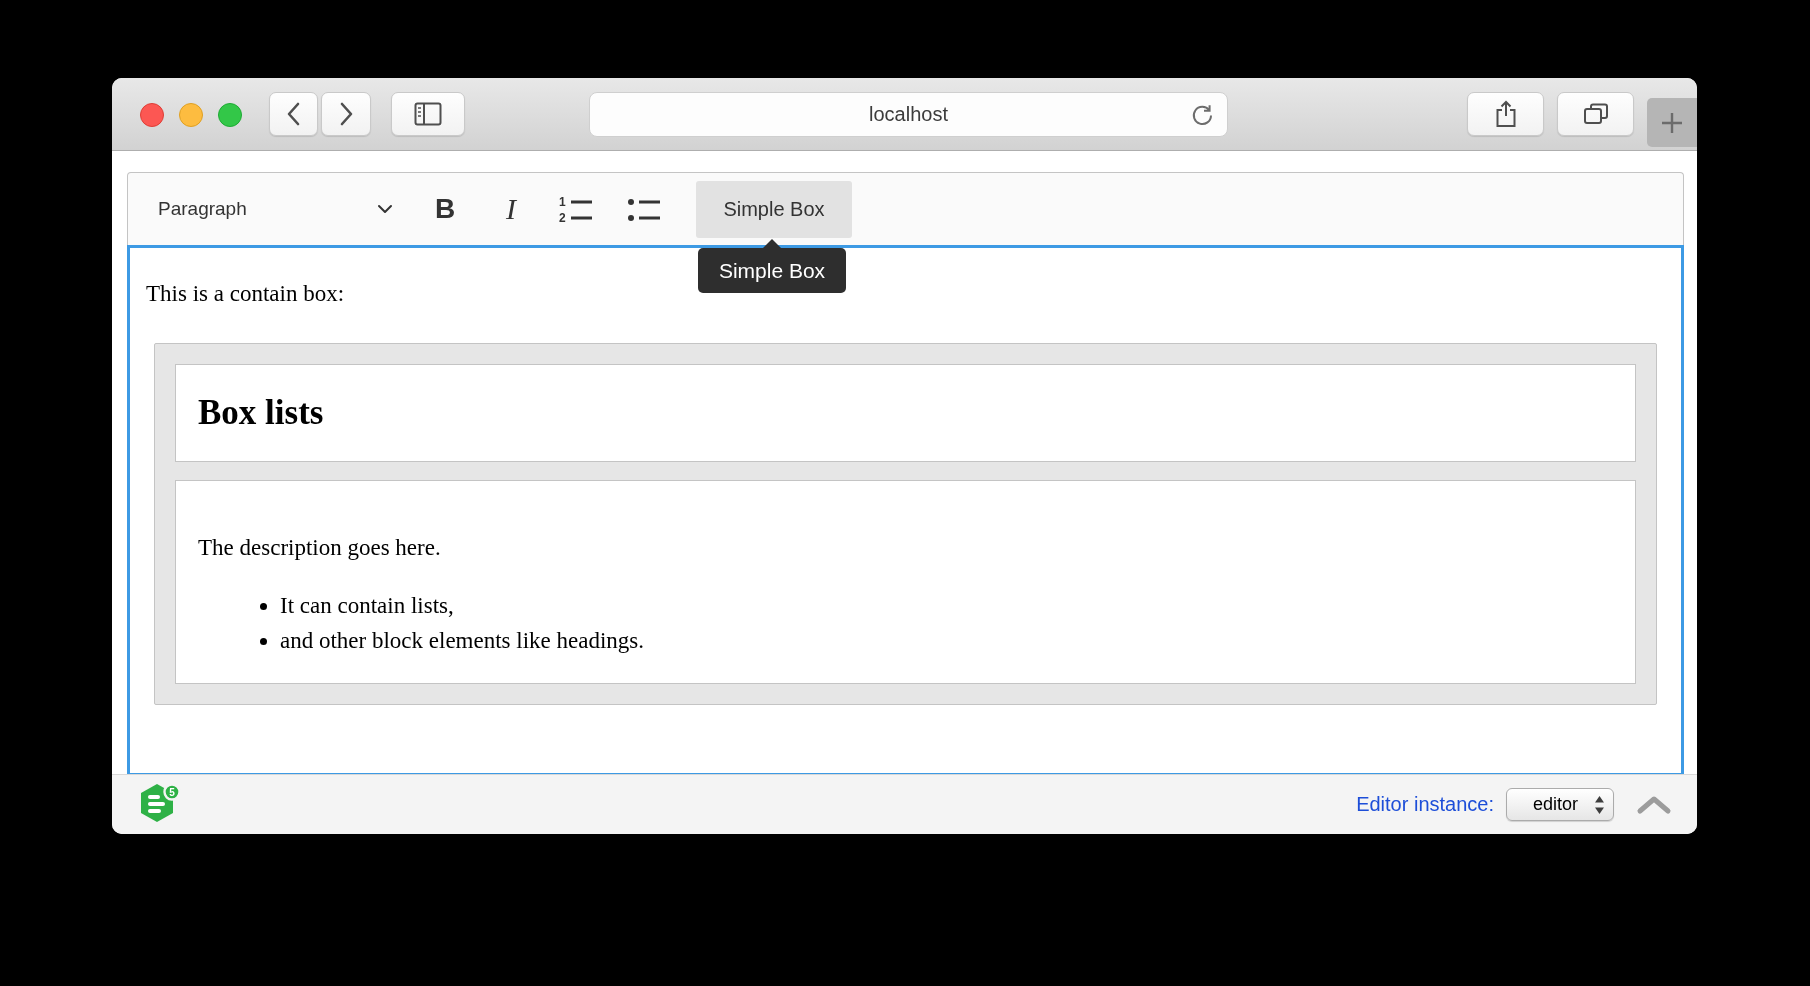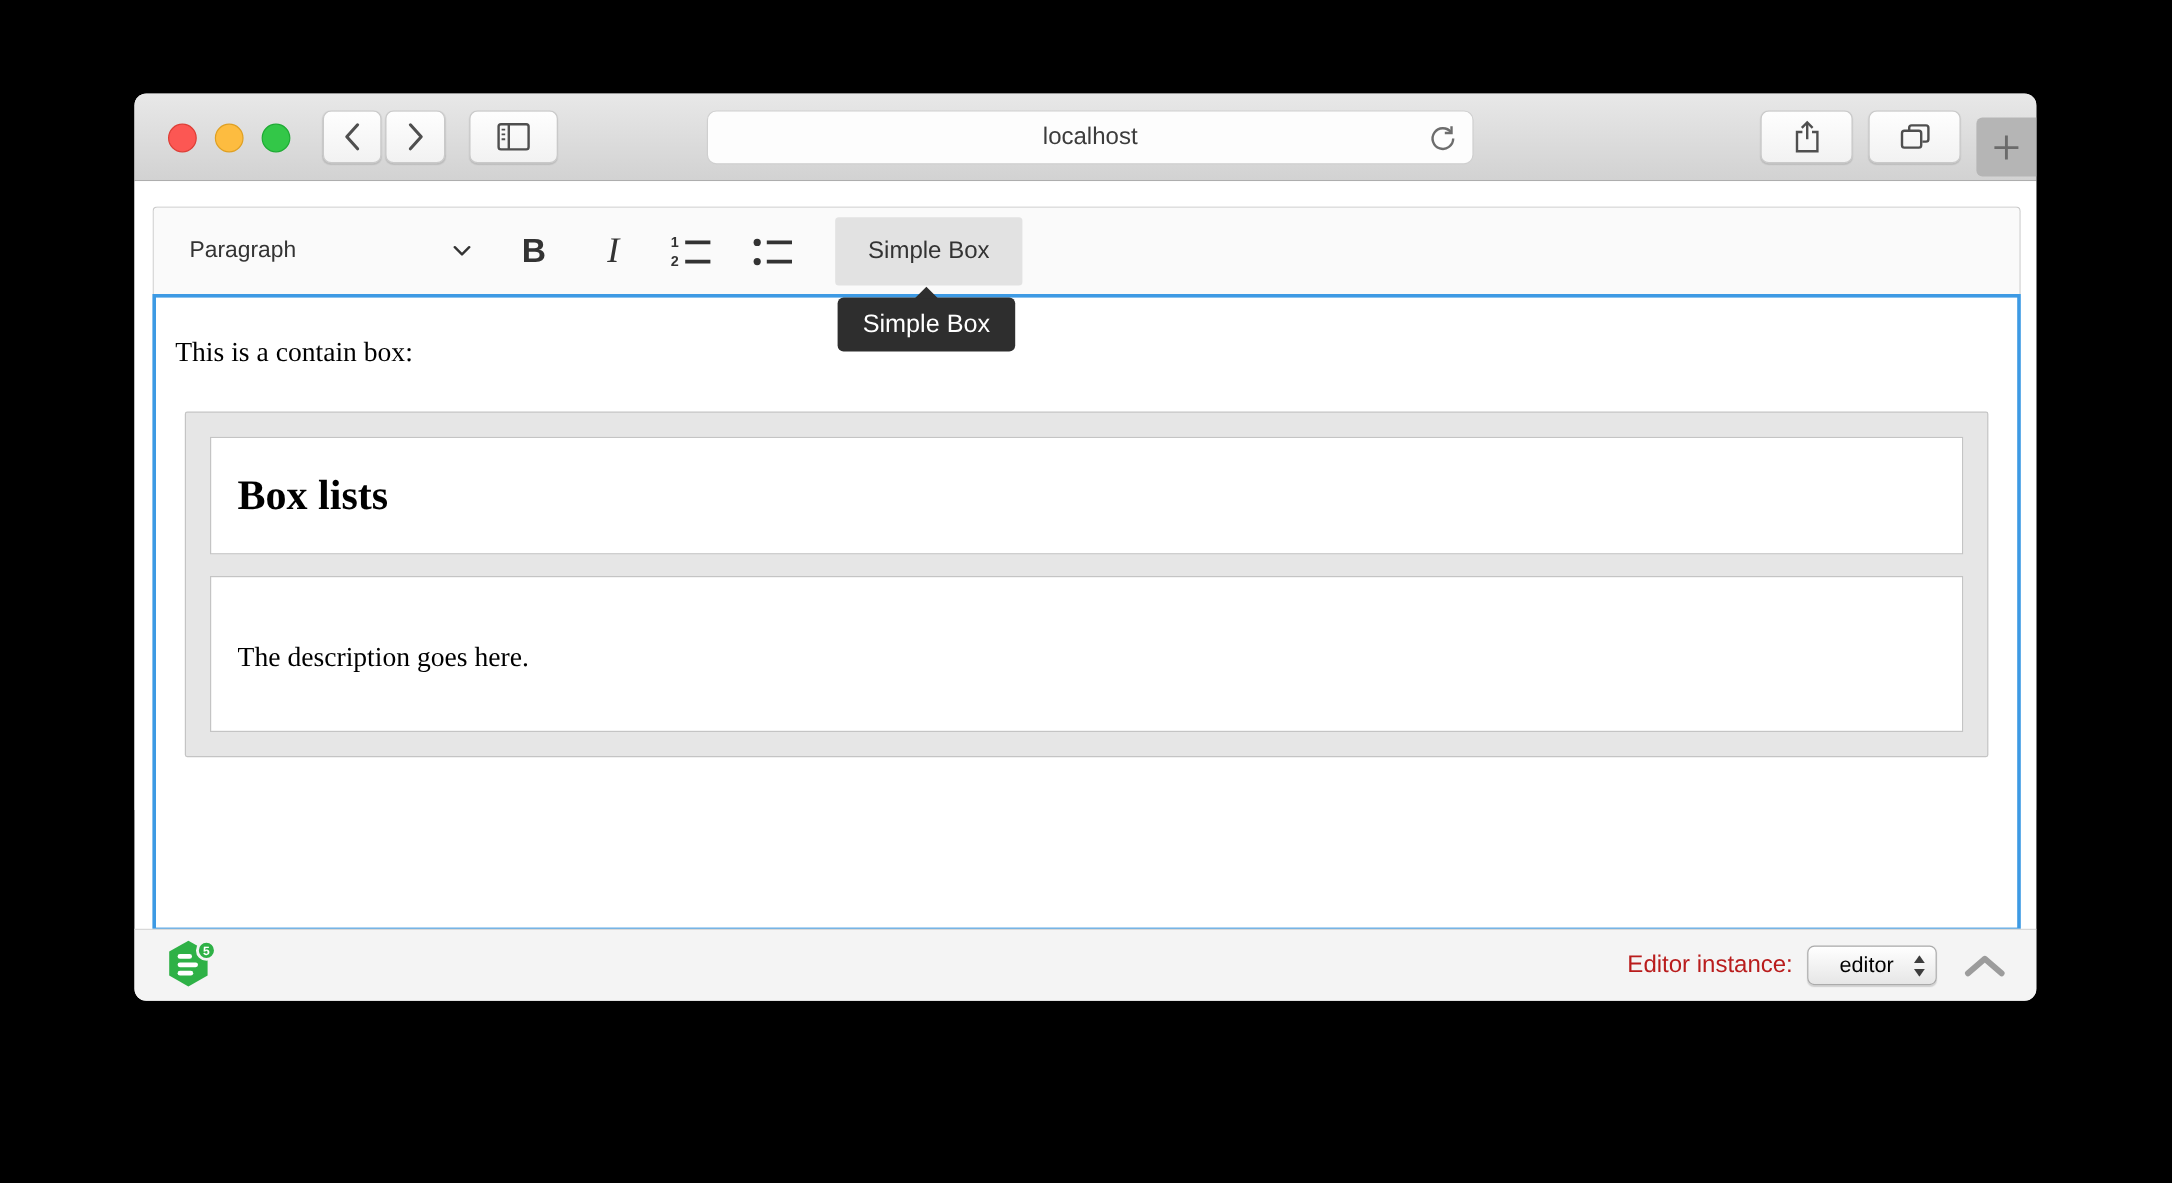--- a/index.html
+++ b/index.html
@@ -78,21 +78,21 @@
   .simple-box{
     margin:36px 8px;padding:20px;
     background:var(--widget-gray,#e6e6e6);
     border:1px solid #c4c4c4;border-radius:2px;
   }
   .simple-box-title{
     background:#fff;border:1px solid #c4c4c4;padding:13px 22px;margin-bottom:18px;
   }
   .simple-box-title h2{font-size:35px;margin:15px 0;font-weight:bold;}
   .simple-box-description{
-    background:#fff;border:1px solid #c4c4c4;padding:16px 22px 48px;
+    background:#fff;border:1px solid #c4c4c4;padding:16px 22px 20px;
   }
   .simple-box-description p{font-size:23px;margin:38px 0 0 0;}
   .simple-box-description ul{margin:32px 0 0 0;padding-left:82px;}
   .simple-box-description li{font-size:23px;margin-bottom:9px;}
   
   .ck-tooltip{
     position:absolute;left:586px;top:97px;width:148px;height:45px;
     background:var(--tooltip-bg,#2e2e2e);border-radius:5px;
     display:flex;align-items:center;justify-content:center;
     color:#fff;font-size:21px;z-index:20;
@@ -103,21 +103,21 @@
     border-bottom:10px solid var(--tooltip-bg,#2e2e2e);
   }
   
   .bottombar{
     position:absolute;left:0;right:0;bottom:0;height:59px;
     background:#f4f4f4;border-top:1px solid #d8d8d8;
     display:flex;align-items:center;
   }
   .logo-wrap{margin-left:26px;display:flex;align-items:center;}
   .footer-right{margin-left:auto;display:flex;align-items:center;margin-right:25px;}
-  .footer-label{font-size:20px;color:#b91c1c;}
+  .footer-label{font-size:20px;color:#1d4ed8;}
   .mac-select{
     margin-left:12px;width:108px;height:33px;border-radius:6px;
     background:linear-gradient(#ffffff,#e6e6e6);
     border:1px solid #ababab;box-shadow:0 1px 1px rgba(0,0,0,.15);
     display:flex;align-items:center;box-sizing:border-box;padding:0 8px 0 10px;
   }
   .mac-select .val{flex:1;text-align:center;font-size:18px;color:#000;}
   .collapse{margin-left:22px;display:flex;align-items:center;}
   svg{display:block;}
 </style>
@@ -238,20 +238,24 @@
 
     <div class="ck-content">
       <p class="intro">This is a contain box:</p>
 
       <div class="simple-box">
         <div class="simple-box-title">
           <h2>Box lists</h2>
         </div>
         <div class="simple-box-description">
           <p>The description goes here.</p>
+          <ul>
+            <li>It can contain lists,</li>
+            <li>and other block elements like headings.</li>
+          </ul>
         </div>
       </div>
     </div>
 
     <div class="ck-tooltip">
       <span>Simple Box</span>
     </div>
   </div>
 
   <div class="bottombar">

